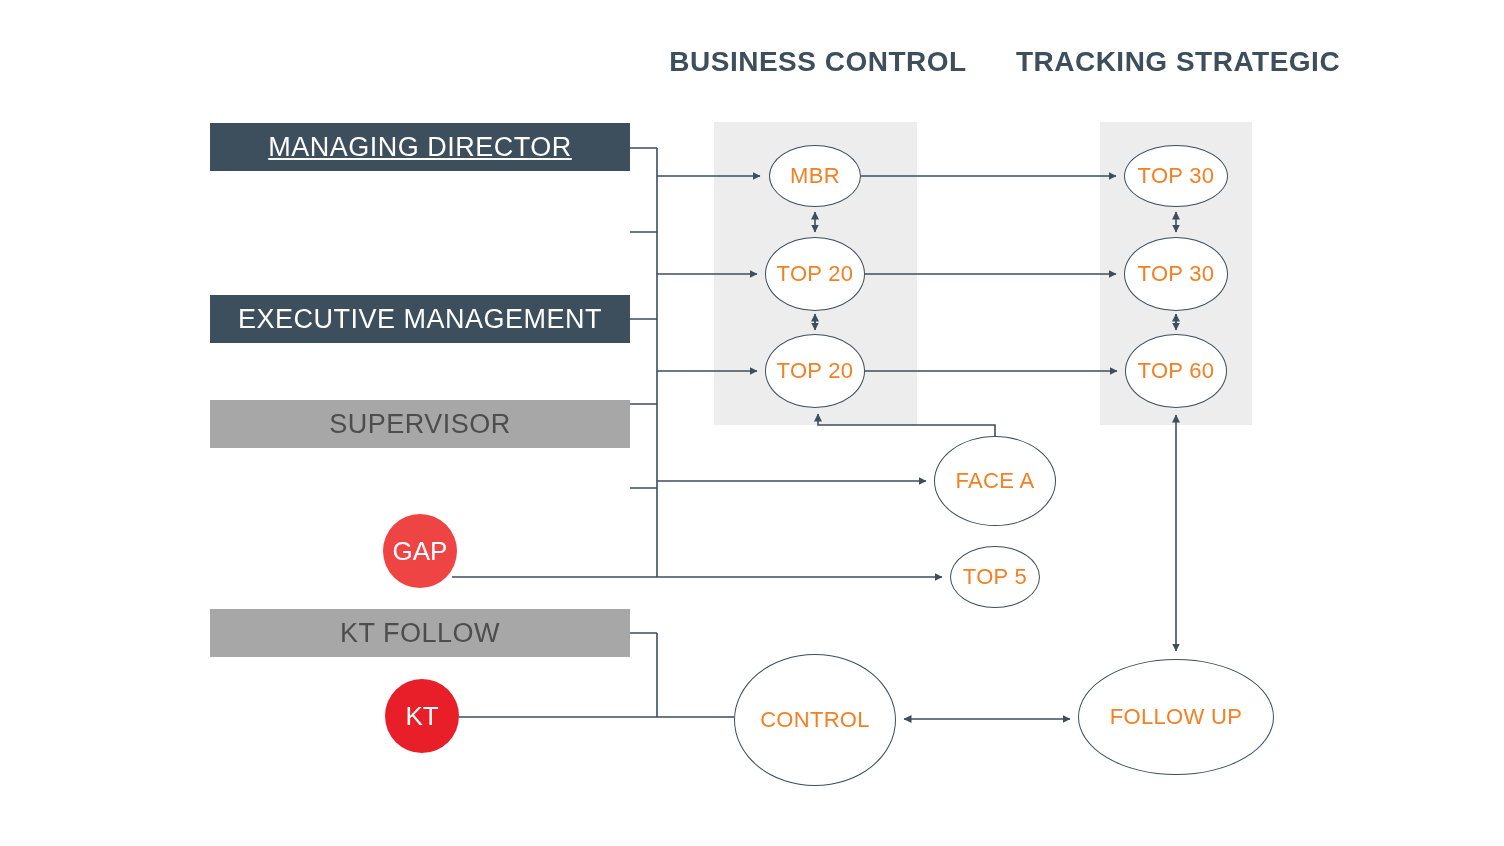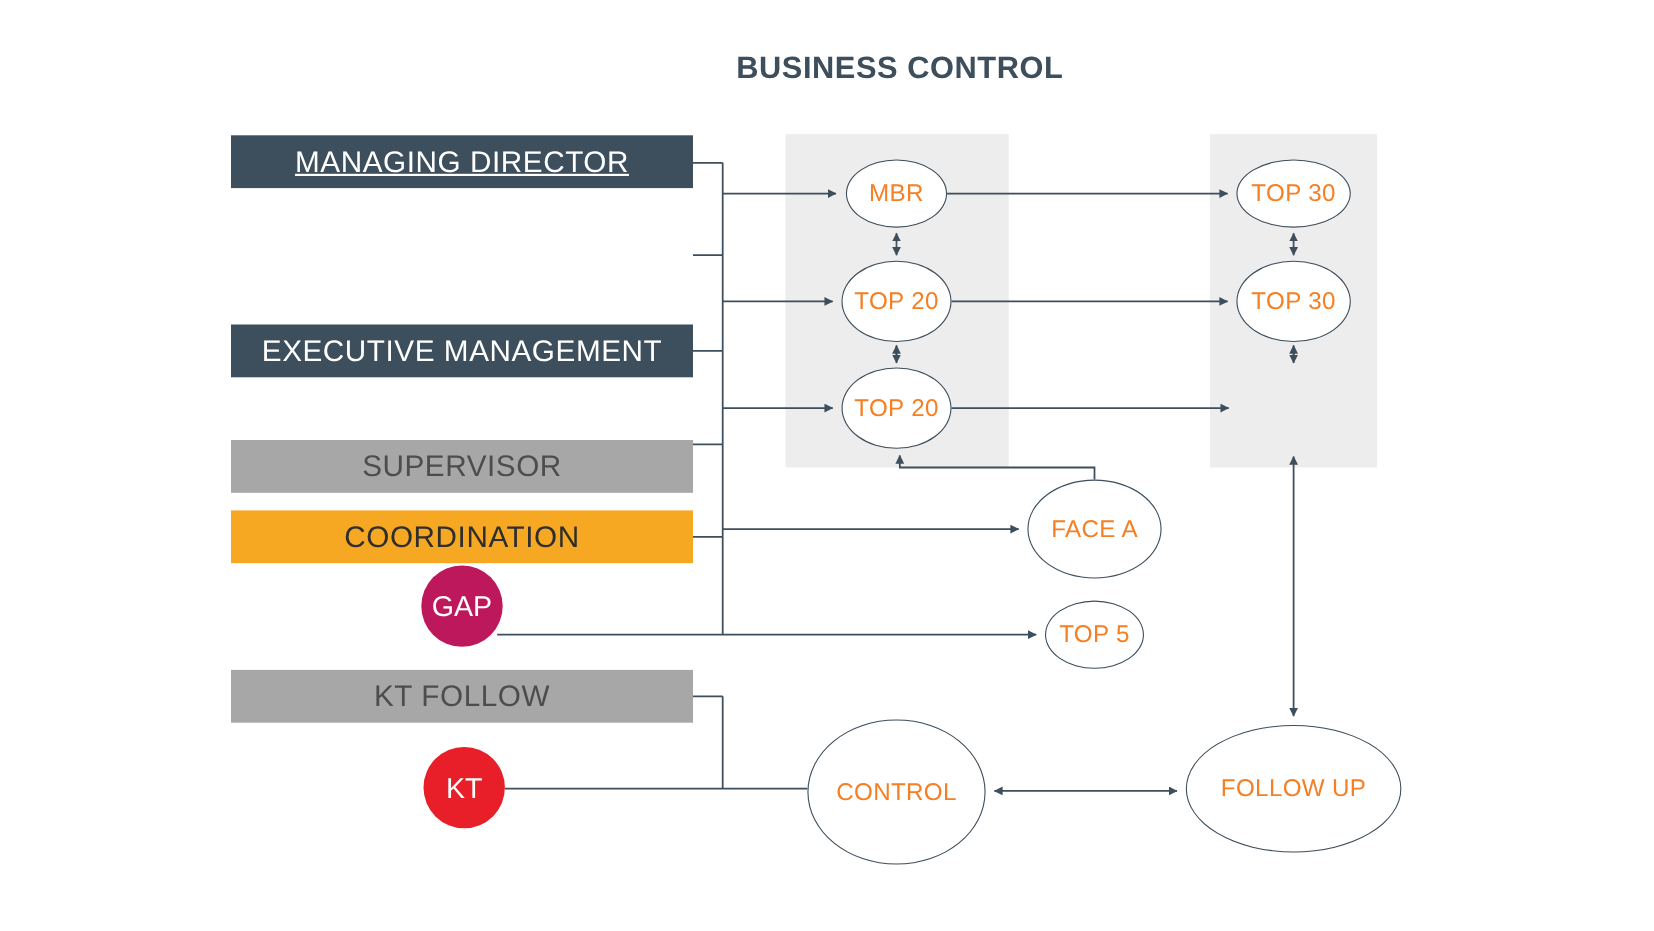--- a/index.html
+++ b/index.html
@@ -50,21 +50,21 @@
     width: 74px;
     height: 74px;
     border-radius: 50%;
     display: flex;
     align-items: center;
     justify-content: center;
     color: #ffffff;
     font-size: 26px;
     z-index: 4;
   }
-  .badge.orange { background: #be185d; }
+  .badge.orange { background: #ef4444; }
   .badge.red    { background: #e81e29; }
   .node {
     position: absolute;
     border: 1.5px solid #3d4e5c;
     border-radius: 50%;
     background: #ffffff;
     display: flex;
     align-items: center;
     justify-content: center;
     color: #f57f22;
@@ -76,20 +76,21 @@
 </style>
 </head>
 <body>
 
 <div class="canvas">
 
   <div class="panel" style="left:714px; top:122px; width:203px; height:303px;"></div>
   <div class="panel" style="left:1100px; top:122px; width:152px; height:303px;"></div>
 
   <div class="col-header" style="left:638px; top:46px; width:360px;">BUSINESS CONTROL</div>
+  <div class="col-header" style="left:998px; top:46px; width:360px;">TRACKING STRATEGIC</div>
 
   <svg class="connectors" width="1504" height="846" viewBox="0 0 1504 846">
     <defs>
       <marker id="ah" markerUnits="userSpaceOnUse" markerWidth="10" markerHeight="9" refX="7.5" refY="4" orient="auto">
         <path d="M0,0 L8,4 L0,8 Z" fill="#3d4e5c"></path>
       </marker>
     </defs>
     <g stroke="#3d4e5c" stroke-width="1.6" fill="none">
 
       <path d="M630,148 H657 M630,232 H657 M630,319 H657 M630,404 H657 M630,488 H657 M657,148 V577"></path>
@@ -123,29 +124,29 @@
       <path d="M1176,530 V651" marker-end="url(#ah)"></path>
 
       <path d="M990,719 H904" marker-end="url(#ah)"></path>
       <path d="M990,719 H1070" marker-end="url(#ah)"></path>
     </g>
   </svg>
 
   <div class="bar slate" style="top:123px;text-decoration:underline;">MANAGING DIRECTOR</div>
   <div class="bar slate" style="top:295px;">EXECUTIVE MANAGEMENT</div>
   <div class="bar gray" style="top:380px;margin-top:20px;">SUPERVISOR</div>
-  <div class="bar orange" style="top:464px;">COORDINATION</div>
   <div class="bar gray" style="top:609px;">KT FOLLOW</div>
 
   <div class="badge orange" style="left:383px; top:514px;">GAP</div>
   <div class="badge red" style="left:385px; top:679px;">KT</div>
 
   <div class="node" style="left:769px;  top:145px; width:92px;  height:62px;">MBR</div>
   <div class="node" style="left:765px;  top:237px; width:100px; height:74px;">TOP 20</div>
   <div class="node" style="left:765px;  top:334px; width:100px; height:74px;">TOP 20</div>
   <div class="node" style="left:1124px; top:145px; width:104px; height:62px;">TOP 30</div>
   <div class="node" style="left:1124px; top:237px; width:104px; height:74px;">TOP 30</div>
+  <div class="node" style="left:1125px; top:334px; width:102px; height:74px;">TOP 60</div>
   <div class="node" style="left:934px;  top:436px; width:122px; height:90px;">FACE A</div>
   <div class="node" style="left:950px;  top:546px; width:90px;  height:62px;">TOP 5</div>
   <div class="node" style="left:734px;  top:654px; width:162px; height:132px;">CONTROL</div>
   <div class="node" style="left:1078px; top:659px; width:196px; height:116px;">FOLLOW UP</div>
 
 </div>
 
 </body></html>

